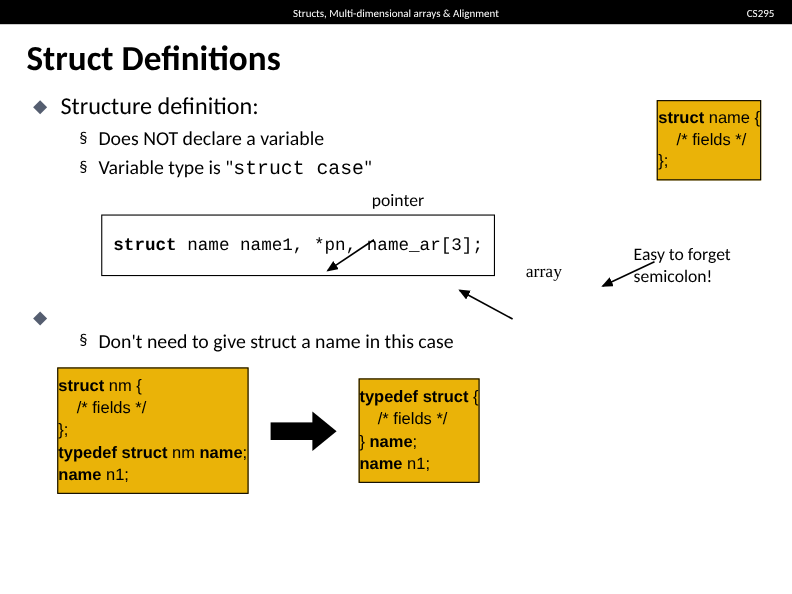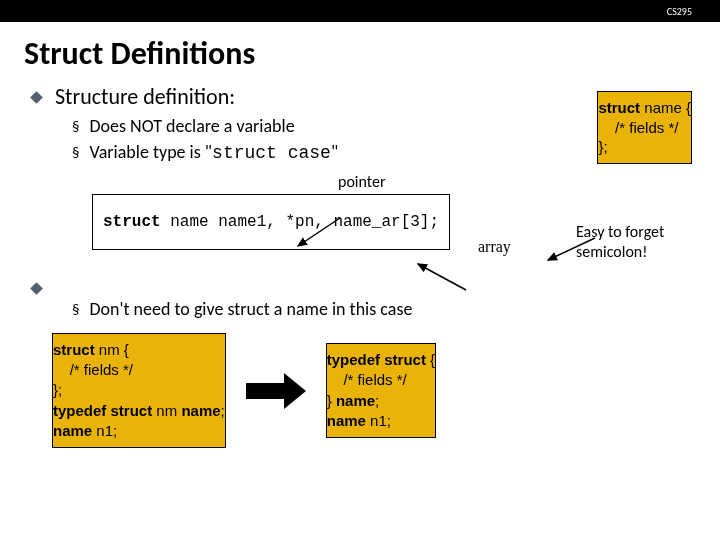--- a/index.html
+++ b/index.html
@@ -12,21 +12,21 @@
   }
   .header {
     width: 100%; height: 22px;
     background: #000; color: #fff;
     font-size: 10px;
     display: flex; align-items: center;
     padding: 0 10px;
     position: relative;
   }
   .header-title { position: absolute; left: 50%; transform: translateX(-50%); }
-  .header-course { position: absolute; right: 28px; }
+  .header-course { position: absolute; right: 16px; }
   .slide-title {
     font-size: 32px; font-weight: bold;
     padding: 12px 24px 10px 24px;
   }
   .content { padding: 0 28px 0 28px; }
   .row1 { display: flex; align-items: flex-start; gap: 2px; }
   .col-left { flex: 1; }
   .col-right { }
   .bullet-main {
     display: flex; align-items: flex-start;
@@ -95,20 +95,21 @@
     border-bottom: 18px solid transparent;
     border-left: 22px solid #000;
   }
   
   svg.overlay { position: absolute; top: 0; left: 0; pointer-events: none; }
 </style>
 </head>
 <body>
 
 <div class="header">
+  <span class="header-title">Structs, Multi-dimensional arrays &amp; Alignment</span>
   <span class="header-course">CS295</span>
 </div>
 
 <div class="slide-title">Struct Definitions</div>
 
 <div class="content">
 
   <div class="row1">
     <div class="col-left">
       <div class="bullet-main">

